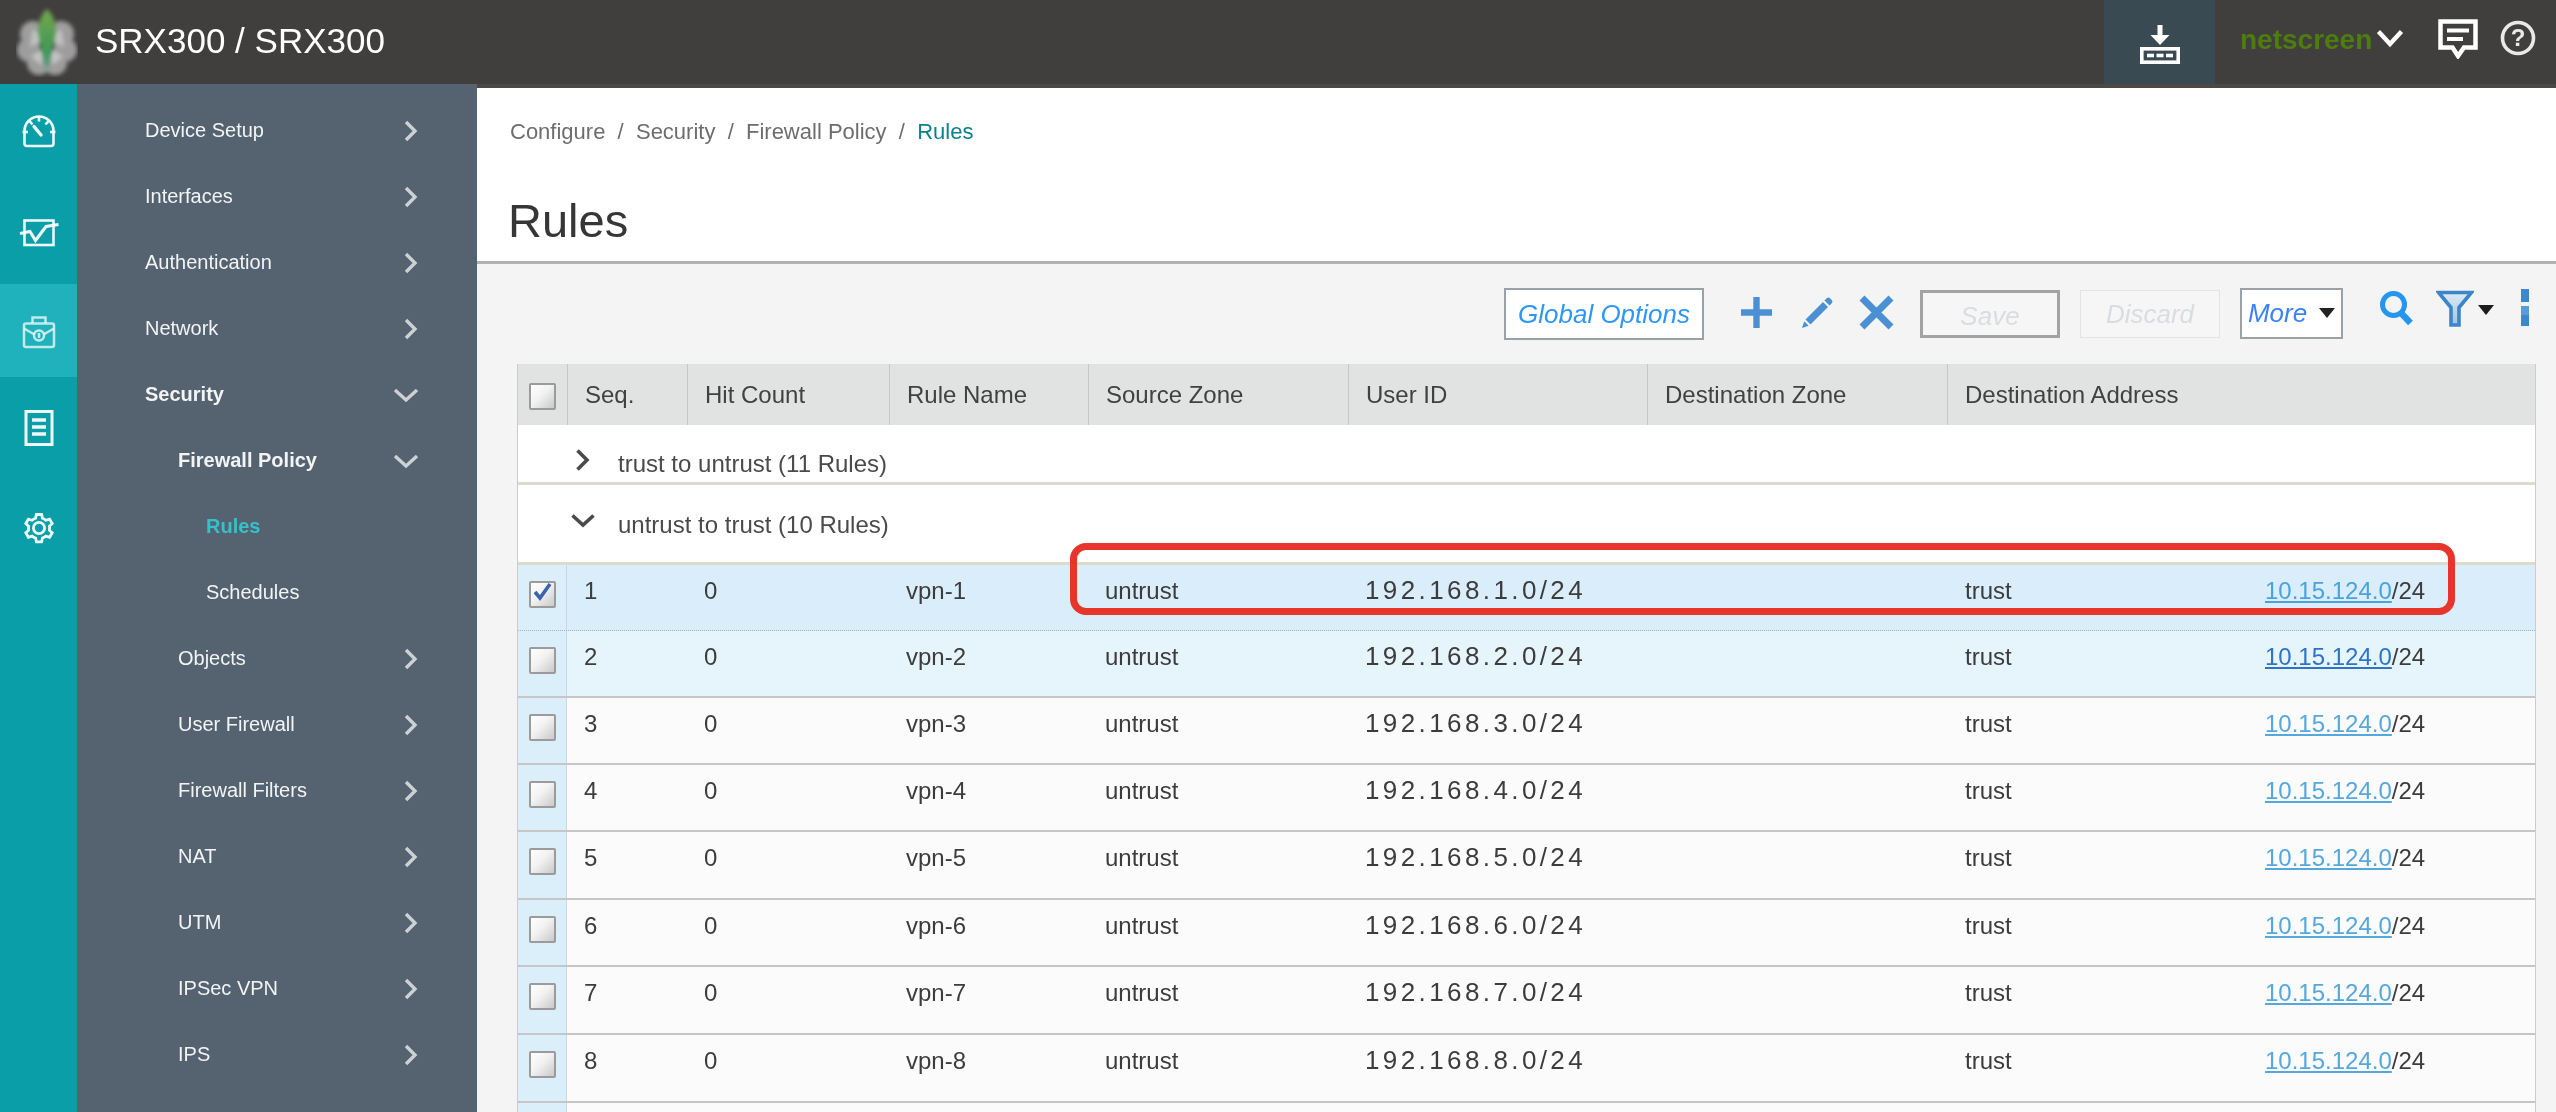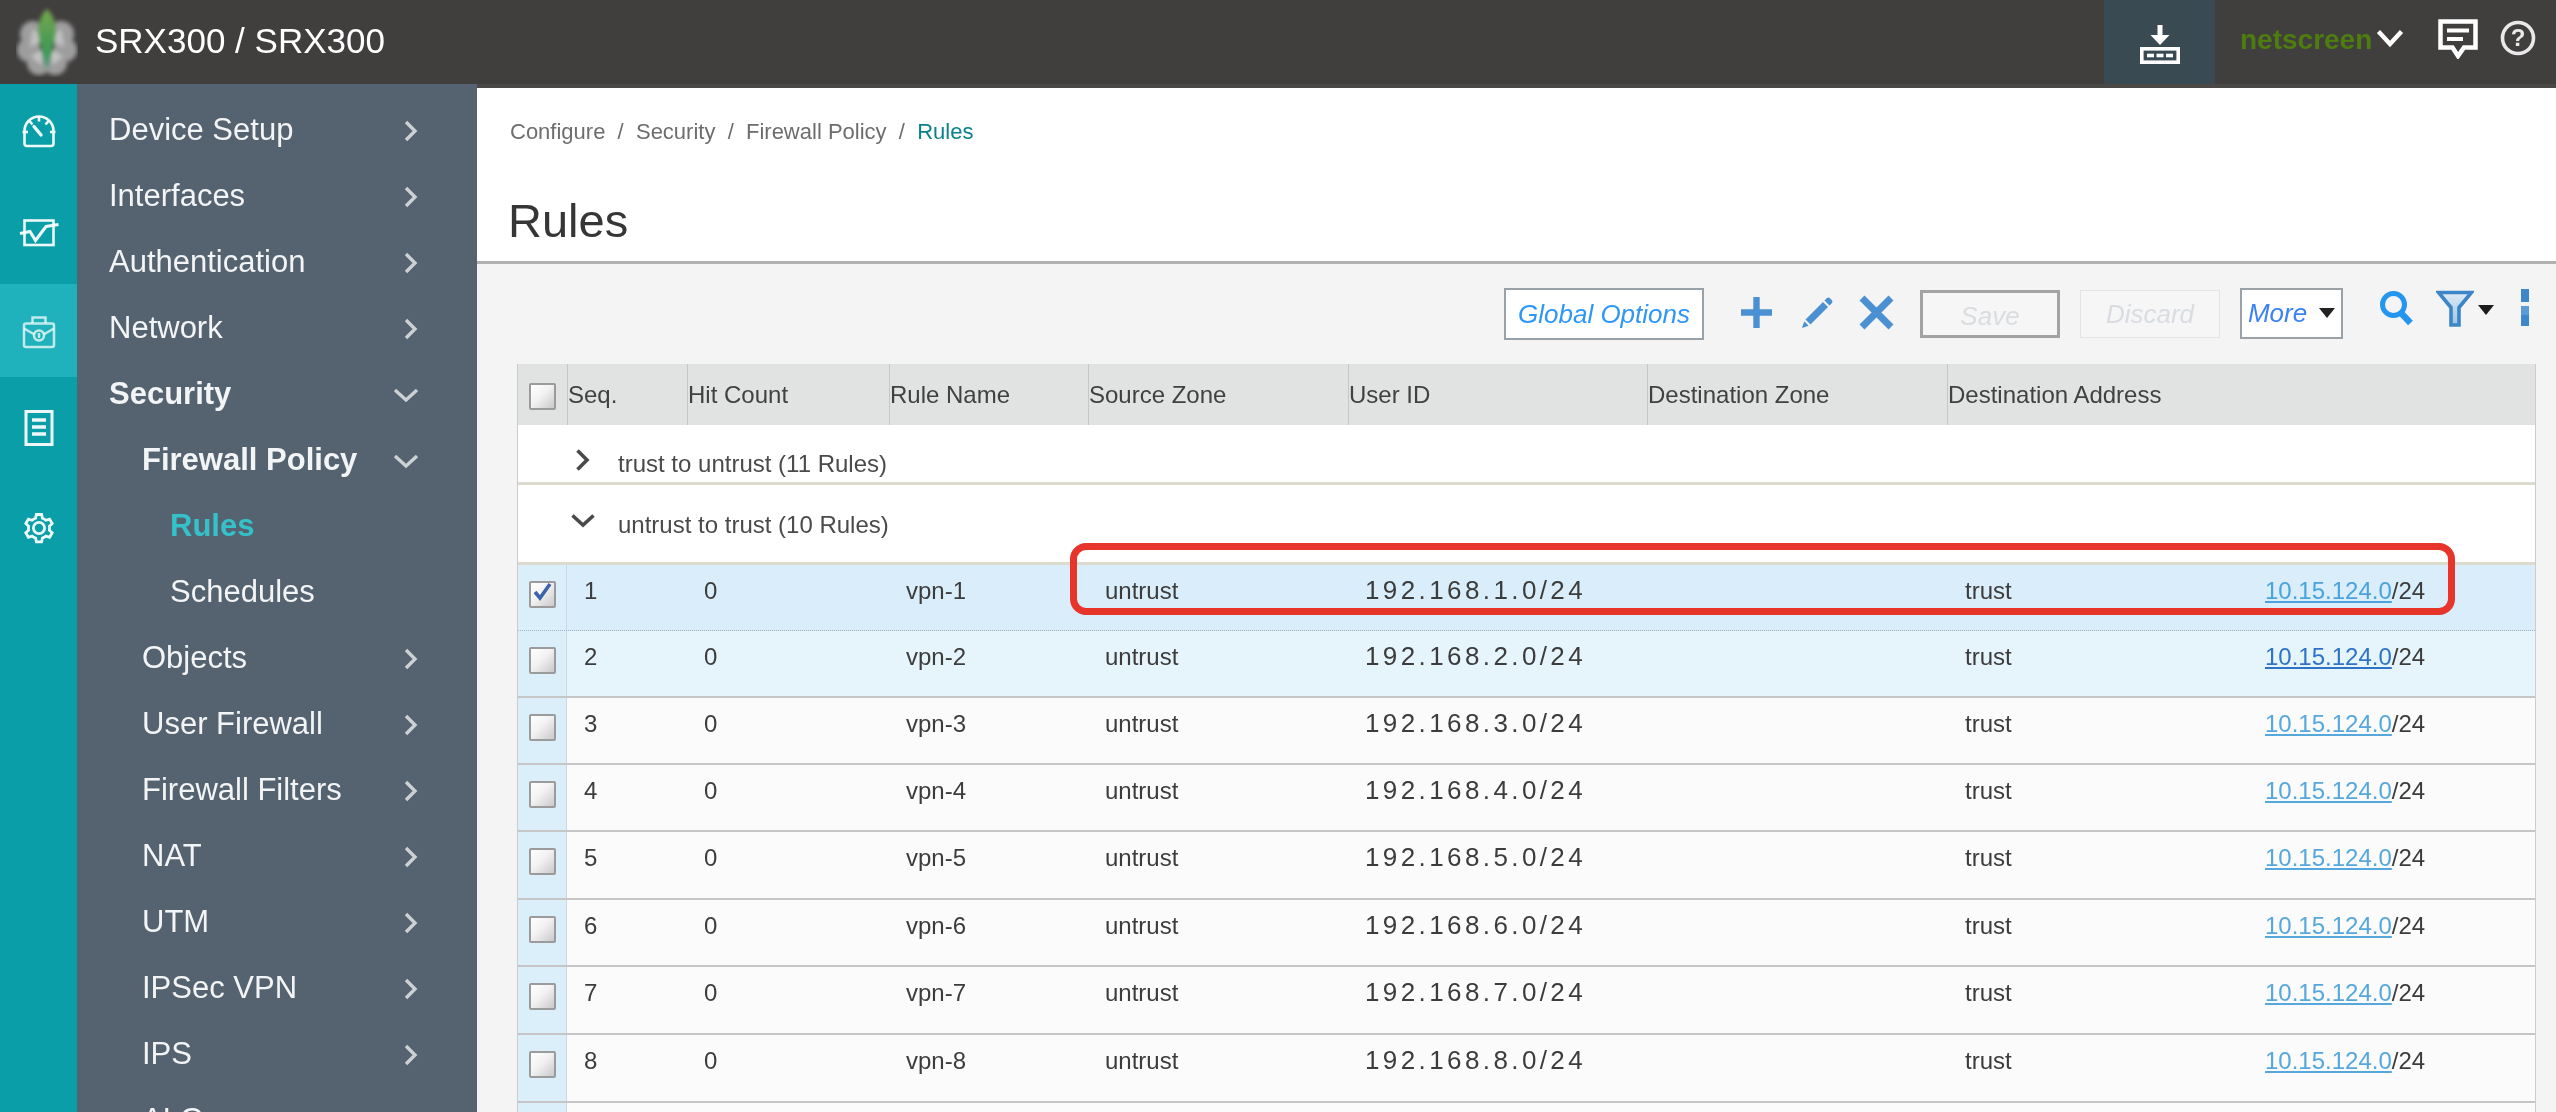--- a/index.html
+++ b/index.html
@@ -11,21 +11,21 @@
 #topbar { position:absolute; left:0; top:0; width:2556px; height:84px; background:#413e3e; }
 #title { position:absolute; left:95px; top:0; height:84px; line-height:82px; color:#fff; font-size:35px; }
 #commitbox { position:absolute; left:2104px; top:0; width:111px; height:84px; background:#3a4a52; }
 #netscreen { position:absolute; left:2240px; top:0; height:84px; line-height:80px; color:#4d7c0f; font-size:28px; font-weight:bold; }
 
 
 #strip { position:absolute; left:0; top:84px; width:77px; height:1028px; background:#0a9fa8; }
 #stripsel { position:absolute; left:0; top:200px; width:77px; height:93px; background:#20b2bc; }
 #menu { position:absolute; left:77px; top:84px; width:400px; height:1028px; background:#556270; overflow:hidden; }
 #menu ul { list-style:none; padding-top:13px; }
-#menu li { position:relative; height:66px; line-height:66px; color:#f2f4f5; font-size:31px; padding-left:32px; white-space:nowrap; }
+#menu li { position:relative; height:66px; line-height:66px; color:#f2f4f5; font-size:20px; padding-left:32px; white-space:nowrap;margin-left:36px; }
 #menu li.l2 { padding-left:65px; }
 #menu li.l3 { padding-left:93px; }
 #menu li.b { font-weight:bold; }
 #menu li.sel { color:#35c1c9; font-weight:bold; }
 #menu li svg.chev { position:absolute; right:58px; top:50%; margin-top:-10px; }
 
 
 #darkline { position:absolute; left:477px; top:84px; width:2079px; height:4px; background:#4b4848; }
 #crumbs { position:absolute; left:510px; top:119px; font-size:22px; color:#6d6d6d; }
 #crumbs .cur { color:#0b828b; }
@@ -36,21 +36,21 @@
 .btn { position:absolute; text-align:center; font-size:26px;font-style:italic; }
 #btnGlobal { left:1504px; top:288px; width:200px; height:52px; line-height:48px; background:#fff; border:2px solid #97a1a7; color:#2e96f5; }
 #btnSave { left:1920px; top:290px; width:140px; height:48px; line-height:46px; background:#f6f6f6; border:3px solid #a3a3a3; color:#d9dde1; }
 #btnDiscard { left:2080px; top:290px; width:140px; height:48px; line-height:46px; background:#f6f6f6; border:1px solid #e3e3e3; color:#d9dde1; }
 #btnMore { left:2240px; top:288px; width:103px; height:51px; line-height:47px; background:#fff; border:2px solid #9aa2a7; color:#3b82f6; }
 #btnMore .car { display:inline-block; margin-left:12px; vertical-align:middle; margin-top:-4px; width:0; height:0; border-left:8px solid transparent; border-right:8px solid transparent; border-top:10px solid #222; }
 
 
 #tbl { position:absolute; left:517px; top:364px; width:2019px; background:#fff; border-left:1px solid #ccc; border-right:1px solid #ccc; }
 .thead { display:flex; height:61px; background:#e1e2e2; }
-.thead .c { font-size:24px; color:#414141; line-height:61px; padding-left:0; border-left:1px solid #c6c7c7; overflow:hidden; white-space:nowrap; }
+.thead .c { font-size:24px; color:#414141; line-height:61px; padding-left:17px; border-left:1px solid #c6c7c7; overflow:hidden; white-space:nowrap; }
 .thead .c:first-child { border-left:none; }
 .grp { position:relative; height:60px; background:#fff; border-bottom:3px solid #dcdbce; font-size:24px; color:#4a4a4a; }
 .grp .t { position:absolute; left:100px; top:25px; }
 .grp svg { position:absolute; left:57px; top:16px; }
 .row { display:flex; font-size:24px; color:#3c3c3c; background:#fbfbfb; border-bottom:2px solid #c6c6c6; height:67px; }
 .row .c { line-height:51px; padding-left:17px; overflow:hidden; white-space:nowrap; }
 .row .ck, .thead .ck, .grp .ck { width:49px; }
 .c1 { width:120px; } .c2 { width:202px; } .c3 { width:199px; } .c4 { width:260px; }
 .c5 { width:301px; } .row .c5 { font-size:26px; letter-spacing:3.4px; } .c6 { width:299px; } .c7 { width:300px; } .c8 { width:287px; }
 .row .ck { background:#daeffa; border-right:1px solid #c7d8e2; position:relative; }

